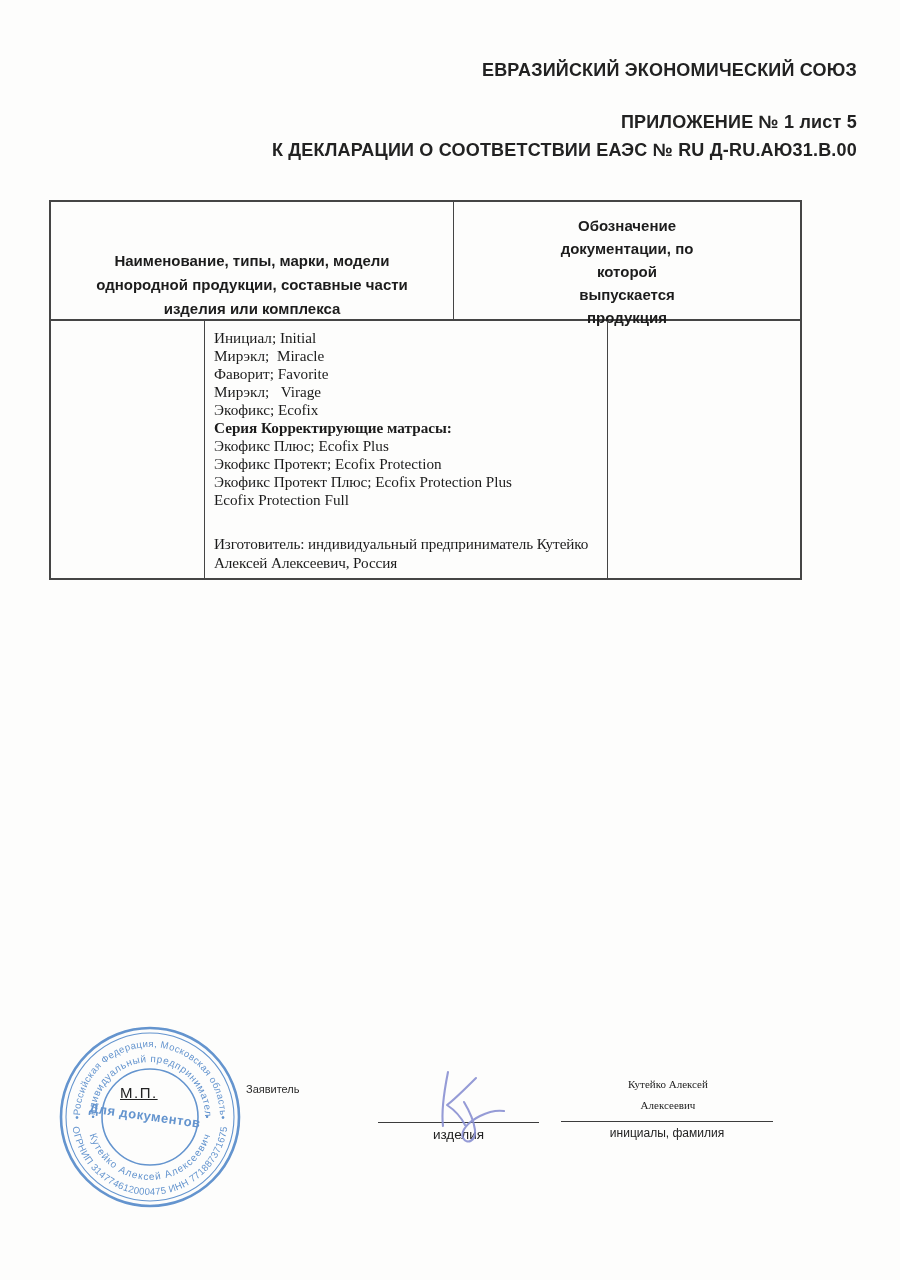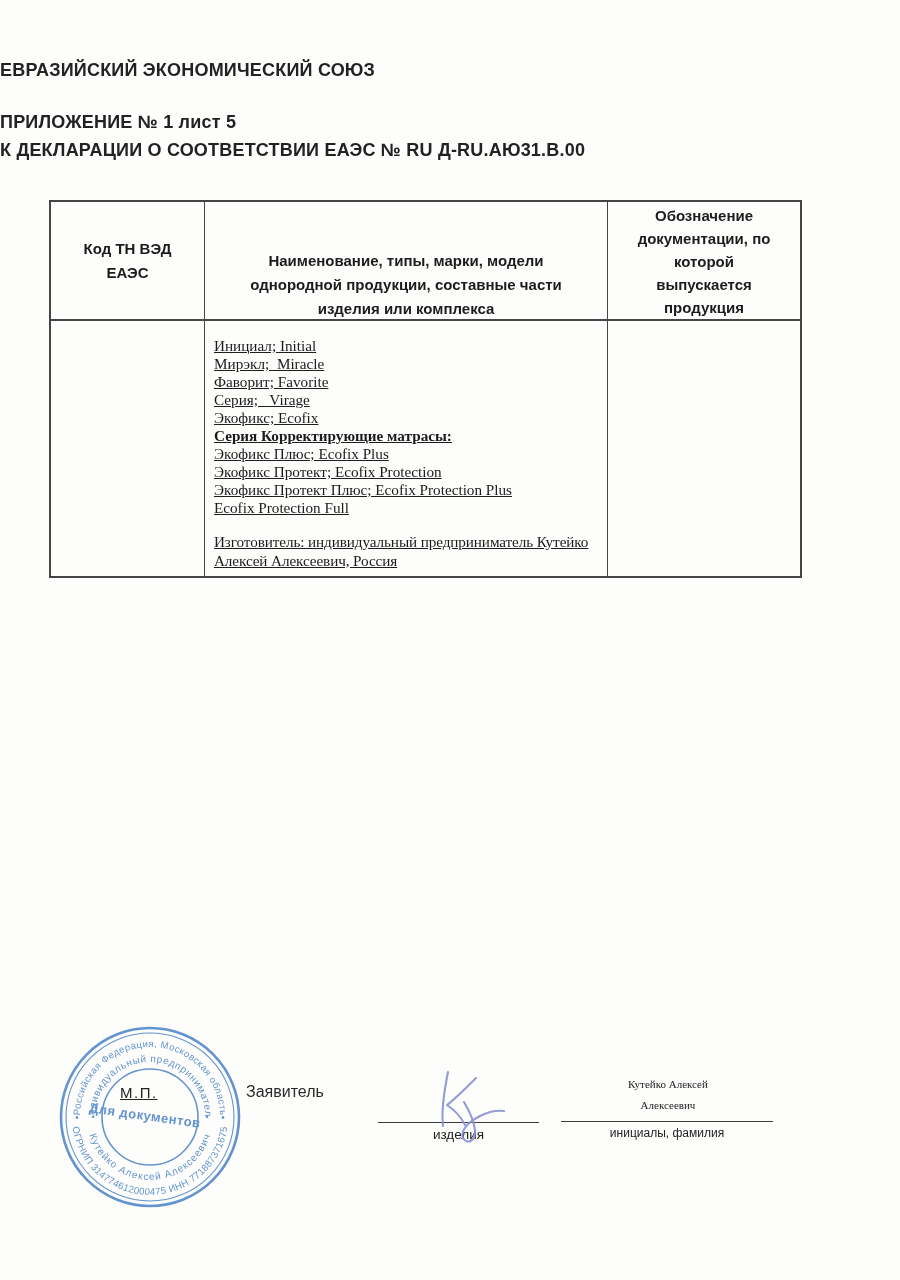--- a/index.html
+++ b/index.html
@@ -8,22 +8,22 @@
     --ink:#1e1e1e;
     --table-border:#454545;
   }
   html,body{margin:0;padding:0;background:#ffffff;}
   #page{
     position:relative;width:900px;height:1280px;background:#fdfdfc;overflow:hidden;
     font-family:"Liberation Sans",sans-serif;color:var(--ink);
   }
   .abs{position:absolute;}
   
-  .doc-head{left:0;width:840px;text-align:left;font-weight:bold;font-size:18px;
-    letter-spacing:.2px;color:#222;}
+  .doc-head{left:0;width:840px;text-align:right;font-weight:bold;font-size:18px;
+    letter-spacing:.2px;color:#222;padding-left:17px;}
   #title1{top:60px;}
   #title2{top:112px;}
   #title3{top:140px;}
   
   #products-table{
     left:49px;top:200px;width:753px;box-sizing:border-box;
     border:2px solid var(--table-border);background:transparent;
   }
   .t-row{display:flex;align-items:stretch;}
   .t-head{height:117px;border-bottom:2px solid var(--table-border);}
@@ -31,30 +31,30 @@
   .t-cell{box-sizing:border-box;display:flex;justify-content:center;}
   .c1{width:154px;border-right:1.6px solid var(--table-border);}
   .c2{width:403px;border-right:1.6px solid var(--table-border);}
   .c3{flex:1;}
   .head-txt{font-weight:bold;font-size:15px;color:#1c1c1c;text-align:center;}
   .hc1{align-items:center;}
   .hc1 .head-txt{width:104px;line-height:24px;}
   .hc2{align-items:center;}
   .hc2 .head-txt{width:326px;line-height:24px;margin-top:48px;}
   .hc3{align-items:flex-start;}
-  .hc3 .head-txt{width:146px;line-height:23px;padding-top:2px;}
-  .bc2{display:block;padding:16px 4px 6px 9px;text-decoration:underline;}
+  .hc3 .head-txt{width:146px;line-height:23px;padding-top:12px;}
+  .bc2{display:block;padding:8px 4px 6px 9px;}
   .p-line{font-family:"Liberation Serif",serif;font-size:15.2px;line-height:18px;
     white-space:pre;color:#1b1b1b;}
   .p-line.bold{font-weight:bold;}
   .manufacturer{font-family:"Liberation Serif",serif;font-size:15.2px;line-height:18.5px;
-    letter-spacing:-.1px;margin-top:16px;max-width:392px;color:#1b1b1b;}
+    letter-spacing:-.1px;margin-top:26px;max-width:392px;color:#1b1b1b;}
   
   #mp-label{left:120px;top:1084px;font-size:15px;letter-spacing:1.5px;color:#222;z-index:1;text-decoration:underline;}
-  #applicant-label{left:246px;top:1083px;font-size:16px;color:#2a2a2a;}
+  #applicant-label{left:246px;top:1083px;font-size:11px;color:#2a2a2a;}
   .sig-line{border-top:1.6px solid #3c3c3c;height:0;}
   #sig-line-a{left:378px;top:1122px;width:161px;}
   #sig-caption{left:378px;top:1127px;width:161px;text-align:center;font-size:13.5px;color:#222;}
   #name-block{left:563px;top:1074px;width:210px;text-align:center;
     font-family:"Liberation Serif",serif;font-size:11px;line-height:21px;color:#1b1b1b;}
   #sig-line-b{left:561px;top:1121px;width:212px;}
   #name-caption{left:561px;top:1126px;width:212px;text-align:center;font-size:12px;color:#222;}
   
   #stamp-svg{left:57px;top:1024px;z-index:2;opacity:.88;}
   #stamp-svg circle{fill:none;stroke:var(--stamp-blue);}
@@ -68,37 +68,34 @@
 <body>
 
 <div id="page">
 
   <div class="abs doc-head" id="title1">ЕВРАЗИЙСКИЙ ЭКОНОМИЧЕСКИЙ СОЮЗ</div>
   <div class="abs doc-head" id="title2">ПРИЛОЖЕНИЕ № 1 лист 5</div>
   <div class="abs doc-head" id="title3">К ДЕКЛАРАЦИИ О СООТВЕТСТВИИ ЕАЭС № RU Д-RU.АЮ31.В.00</div>
 
   <div class="abs" id="products-table">
     <div class="t-row t-head">
-      <div class="t-cell c1 hc1">
-        <div class="head-txt">Код ТН ВЭД ЕАЭС</div>
-      </div>
       <div class="t-cell c2 hc2">
         <div class="head-txt">Наименование, типы, марки, модели однородной продукции, составные части изделия или комплекса</div>
       </div>
       <div class="t-cell c3 hc3">
         <div class="head-txt">Обозначение документации, по которой выпускается продукция</div>
       </div>
     </div>
     <div class="t-row t-body">
       <div class="t-cell c1"></div>
       <div class="t-cell c2 bc2">
         <div class="p-line">Инициал; Initial</div>
         <div class="p-line">Мирэкл;  Miracle</div>
         <div class="p-line">Фаворит; Favorite</div>
-        <div class="p-line">Серия;   Virage</div>
+        <div class="p-line">Мирэкл;   Virage</div>
         <div class="p-line">Экофикс; Ecofix</div>
         <div class="p-line bold">Серия Корректирующие матрасы:</div>
         <div class="p-line">Экофикс Плюс; Ecofix Plus</div>
         <div class="p-line">Экофикс Протект; Ecofix Protection</div>
         <div class="p-line">Экофикс Протект Плюс; Ecofix Protection Plus</div>
         <div class="p-line">Ecofix Protection Full</div>
         <div class="manufacturer">Изготовитель: индивидуальный предприниматель Кутейко Алексей Алексеевич, Россия</div>
       </div>
       <div class="t-cell c3"></div>
     </div>

